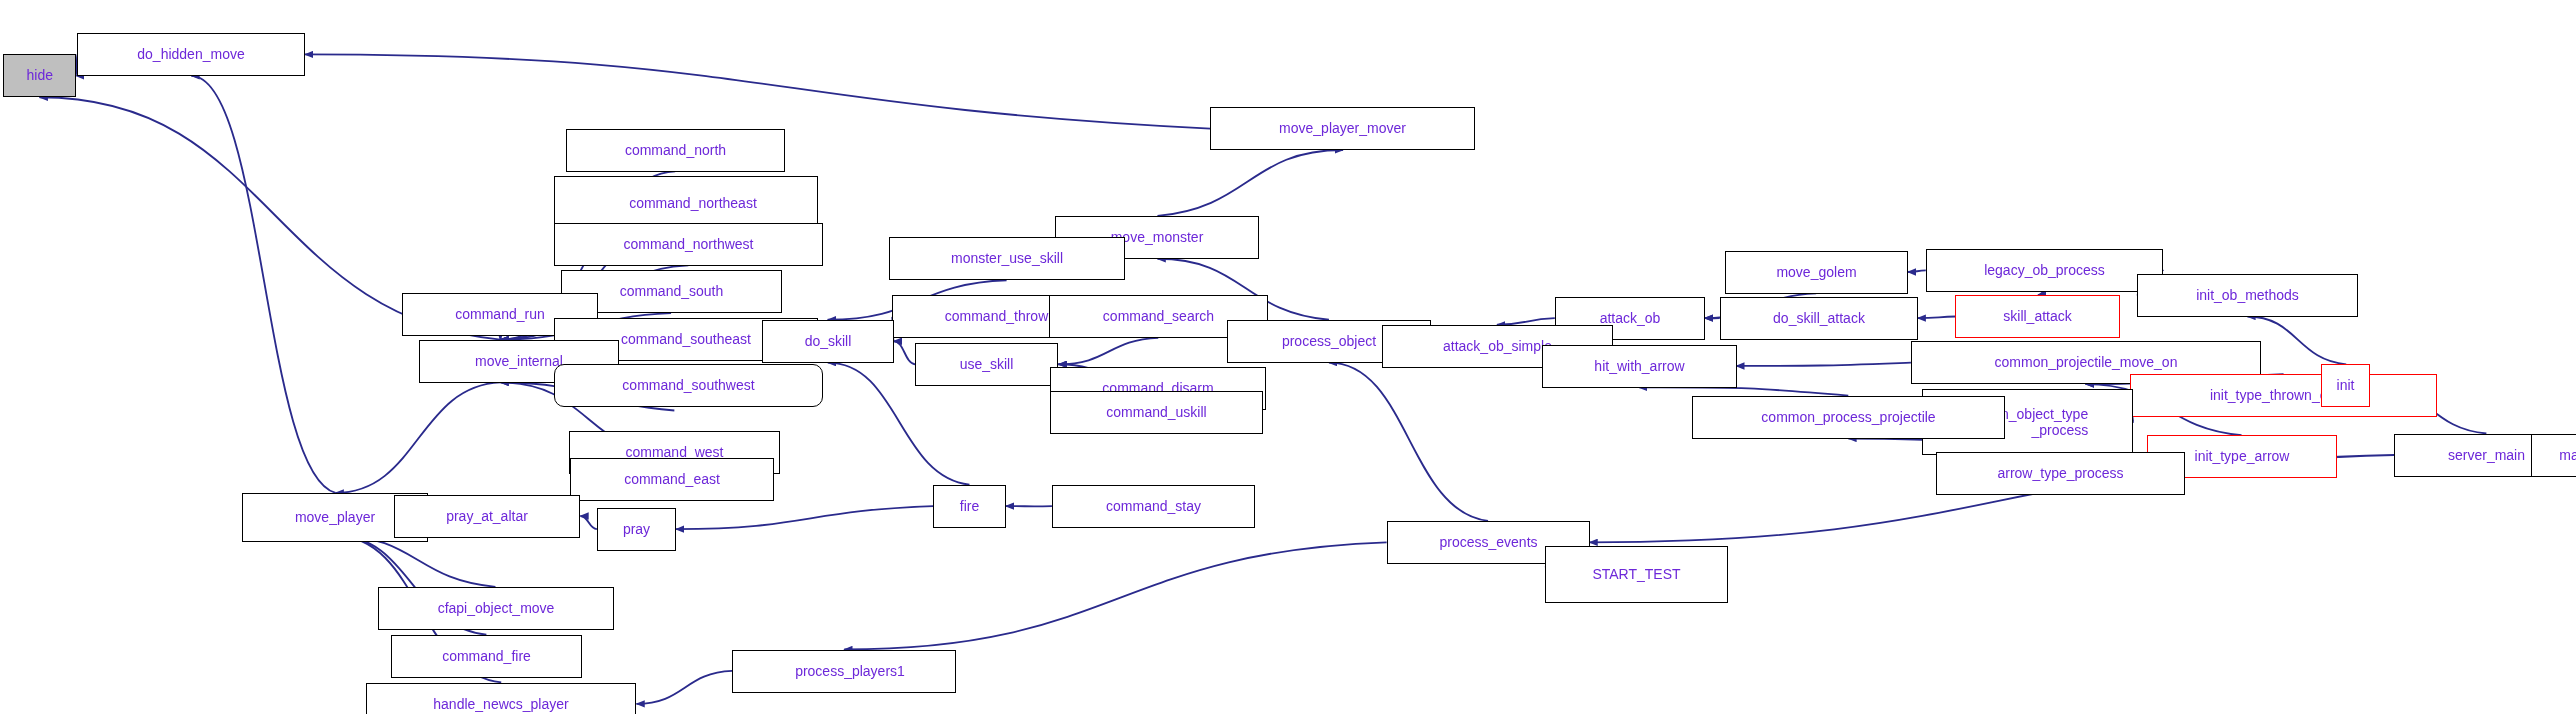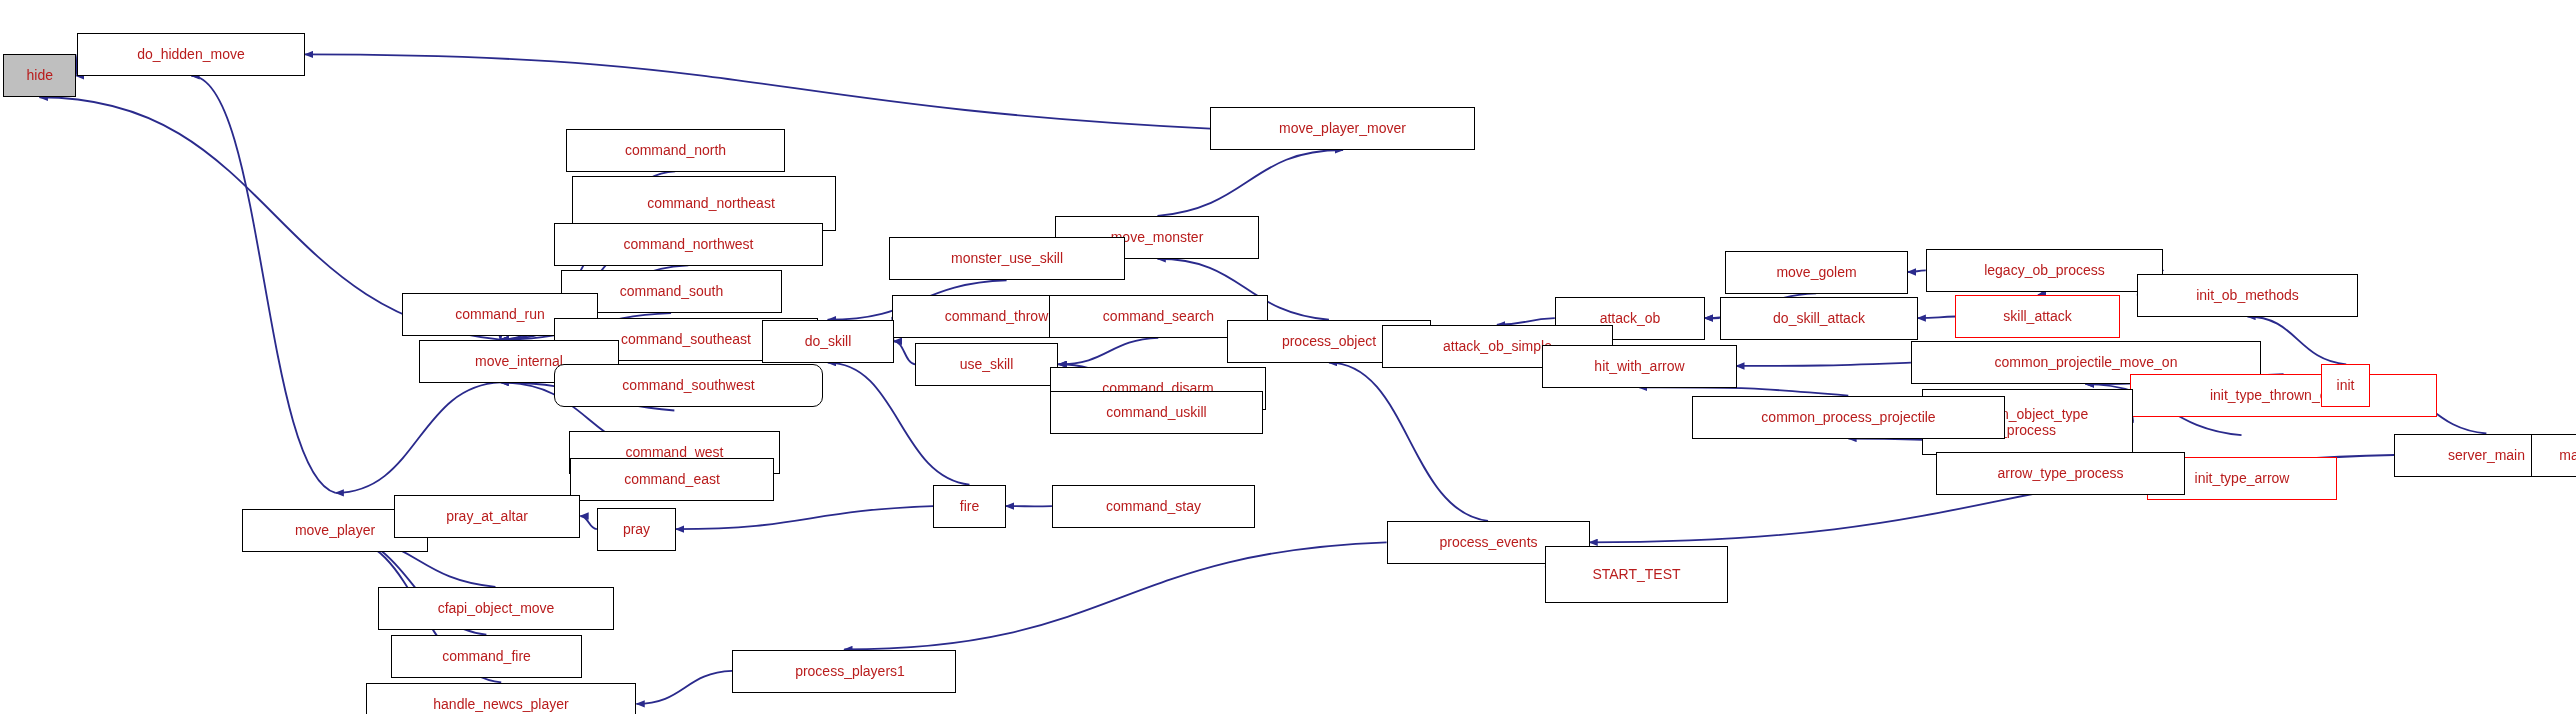--- a/index.html
+++ b/index.html
@@ -11,27 +11,27 @@
     background:#ffffff;
     font-family:"Liberation Sans", sans-serif;
     overflow:hidden;
   }
   #edges{position:absolute;left:0;top:0;width:2576px;height:714px;pointer-events:none;}
   .node{
     position:absolute;
     box-sizing:border-box;
     border:0.9px solid #000000;
     background:#ffffff;
-    color:#b91c1c;
+    color:#6d28d9;
     font-size:14px;
     line-height:1.05;
     display:flex;
     align-items:center;
     justify-content:center;
-    text-align:center;
+    text-align:right;
     white-space:pre-line;
     letter-spacing:0px;
   }
   .node.gray{background:#bfbfbf;border-color:#000;}
   .node.red{border:0.9px solid #ff0000;background:#ffffff;}
   .node.two-line{line-height:1.15;font-size:14px;}
 </style>
 </head>
 <body>
 
@@ -99,21 +99,21 @@
         <path d="M2584.56,491.28 C2150.24,501.78 2150.24,585.62 1715.92,585.62" marker-end="url(#ah)"></path>
         <path d="M1667.8600000000001,612.32 C1691.89,610.0108960719795 1691.89,585.62 1715.92,585.62" marker-end="url(#ah)"></path>
         <path d="M1496.98,585.62 C1204.17,596.12 1204.17,701.32 911.36,701.32" marker-end="url(#ah)"></path>
       </g>
   </svg>
   <div id="nodes">
       <div class="node gray" style="left: 3.3px; top: 54px; width: 73px; height: 43px;">hide</div>
       <div class="node" style="left: 77px; top: 33px; width: 228px; height: 43px;">do_hidden_move</div>
       <div class="node" style="left: 1210px; top: 107px; width: 265px; height: 43px;">move_player_mover</div>
       <div class="node" style="left: 566px; top: 129px; width: 219px; height: 43px;">command_north</div>
-      <div class="node" style="left: 572px; top: 176px; width: 264px; height: 55px; padding-left: 14px;">command_northeast</div>
+      <div class="node" style="left: 554px; top: 176px; width: 264px; height: 55px; padding-left: 14px;">command_northeast</div>
       <div class="node" style="left: 554px; top: 223px; width: 269px; height: 43px;">command_northwest</div>
       <div class="node" style="left: 1055px; top: 216px; width: 204px; height: 43px;">move_monster</div>
       <div class="node" style="left: 889px; top: 237px; width: 236px; height: 43px;">monster_use_skill</div>
       <div class="node" style="left: 1926px; top: 249px; width: 237px; height: 43px;">legacy_ob_process</div>
       <div class="node" style="left: 2137px; top: 274px; width: 221px; height: 43px;">init_ob_methods</div>
       <div class="node" style="left: 561px; top: 270px; width: 221px; height: 43px;">command_south</div>
       <div class="node" style="left: 1725px; top: 251px; width: 183px; height: 43px;">move_golem</div>
       <div class="node red" style="left: 1955px; top: 295px; width: 165px; height: 43px;">skill_attack</div>
       <div class="node" style="left: 402px; top: 293px; width: 196px; height: 43px;">command_run</div>
       <div class="node" style="left: 892px; top: 295px; width: 209px; height: 43px;">command_throw</div>
@@ -130,28 +130,28 @@
       <div class="node" style="left: 1542px; top: 345px; width: 195px; height: 43px;">hit_with_arrow</div>
       <div class="node" style="left: 1050px; top: 343px; width: 216px; height: 43px; margin-top: 24px;">command_disarm</div>
       <div class="node red" style="left: 2130px; top: 374px; width: 307px; height: 43px;">init_type_thrown_object</div>
       <div class="node" style="left: 554px; top: 364px; width: 269px; height: 43px; border-radius: 10px;">command_southwest</div>
       <div class="node red" style="left: 2321px; top: 364px; width: 49px; height: 43px;">init</div>
       <div class="node two-line" style="left: 1922px; top: 389px; width: 211px; height: 66px;">thrown_object_type
 _process</div>
       <div class="node" style="left: 1050px; top: 391px; width: 213px; height: 43px;">command_uskill</div>
       <div class="node" style="left: 1692px; top: 396px; width: 313px; height: 43px;">common_process_projectile</div>
       <div class="node" style="left: 569px; top: 411px; width: 211px; height: 43px; margin-top: 20px;">command_west</div>
-      <div class="node red" style="left: 2147px; top: 457px; width: 190px; height: 43px;">init_type_arrow</div>
+      <div class="node red" style="left: 2147px; top: 435px; width: 190px; height: 43px;">init_type_arrow</div>
       <div class="node" style="left: 2394px; top: 434px; width: 185px; height: 43px;">server_main</div>
       <div class="node" style="left: 2531px; top: 434px; width: 87px; height: 43px;">main</div>
       <div class="node" style="left: 1936px; top: 452px; width: 249px; height: 43px;">arrow_type_process</div>
       <div class="node" style="left: 570px; top: 458px; width: 204px; height: 43px;">command_east</div>
       <div class="node" style="left: 933px; top: 485px; width: 73px; height: 43px;">fire</div>
       <div class="node" style="left: 1052px; top: 485px; width: 203px; height: 43px;">command_stay</div>
-      <div class="node" style="left: 242px; top: 493px; width: 186px; height: 43px; margin-top: 16px;">move_player</div>
+      <div class="node" style="left: 242px; top: 493px; width: 186px; height: 49px;">move_player</div>
       <div class="node" style="left: 394px; top: 495px; width: 186px; height: 43px;">pray_at_altar</div>
       <div class="node" style="left: 597px; top: 508px; width: 79px; height: 43px;">pray</div>
       <div class="node" style="left: 1387px; top: 521px; width: 203px; height: 43px;">process_events</div>
       <div class="node" style="left: 1545px; top: 546px; width: 183px; height: 57px;">START_TEST</div>
       <div class="node" style="left: 378px; top: 587px; width: 236px; height: 43px;">cfapi_object_move</div>
       <div class="node" style="left: 391px; top: 635px; width: 191px; height: 43px;">command_fire</div>
       <div class="node" style="left: 732px; top: 650px; width: 224px; height: 43px; padding-left: 12px;">process_players1</div>
       <div class="node" style="left: 366px; top: 683px; width: 270px; height: 43px;">handle_newcs_player</div>
     </div>
 </div>

